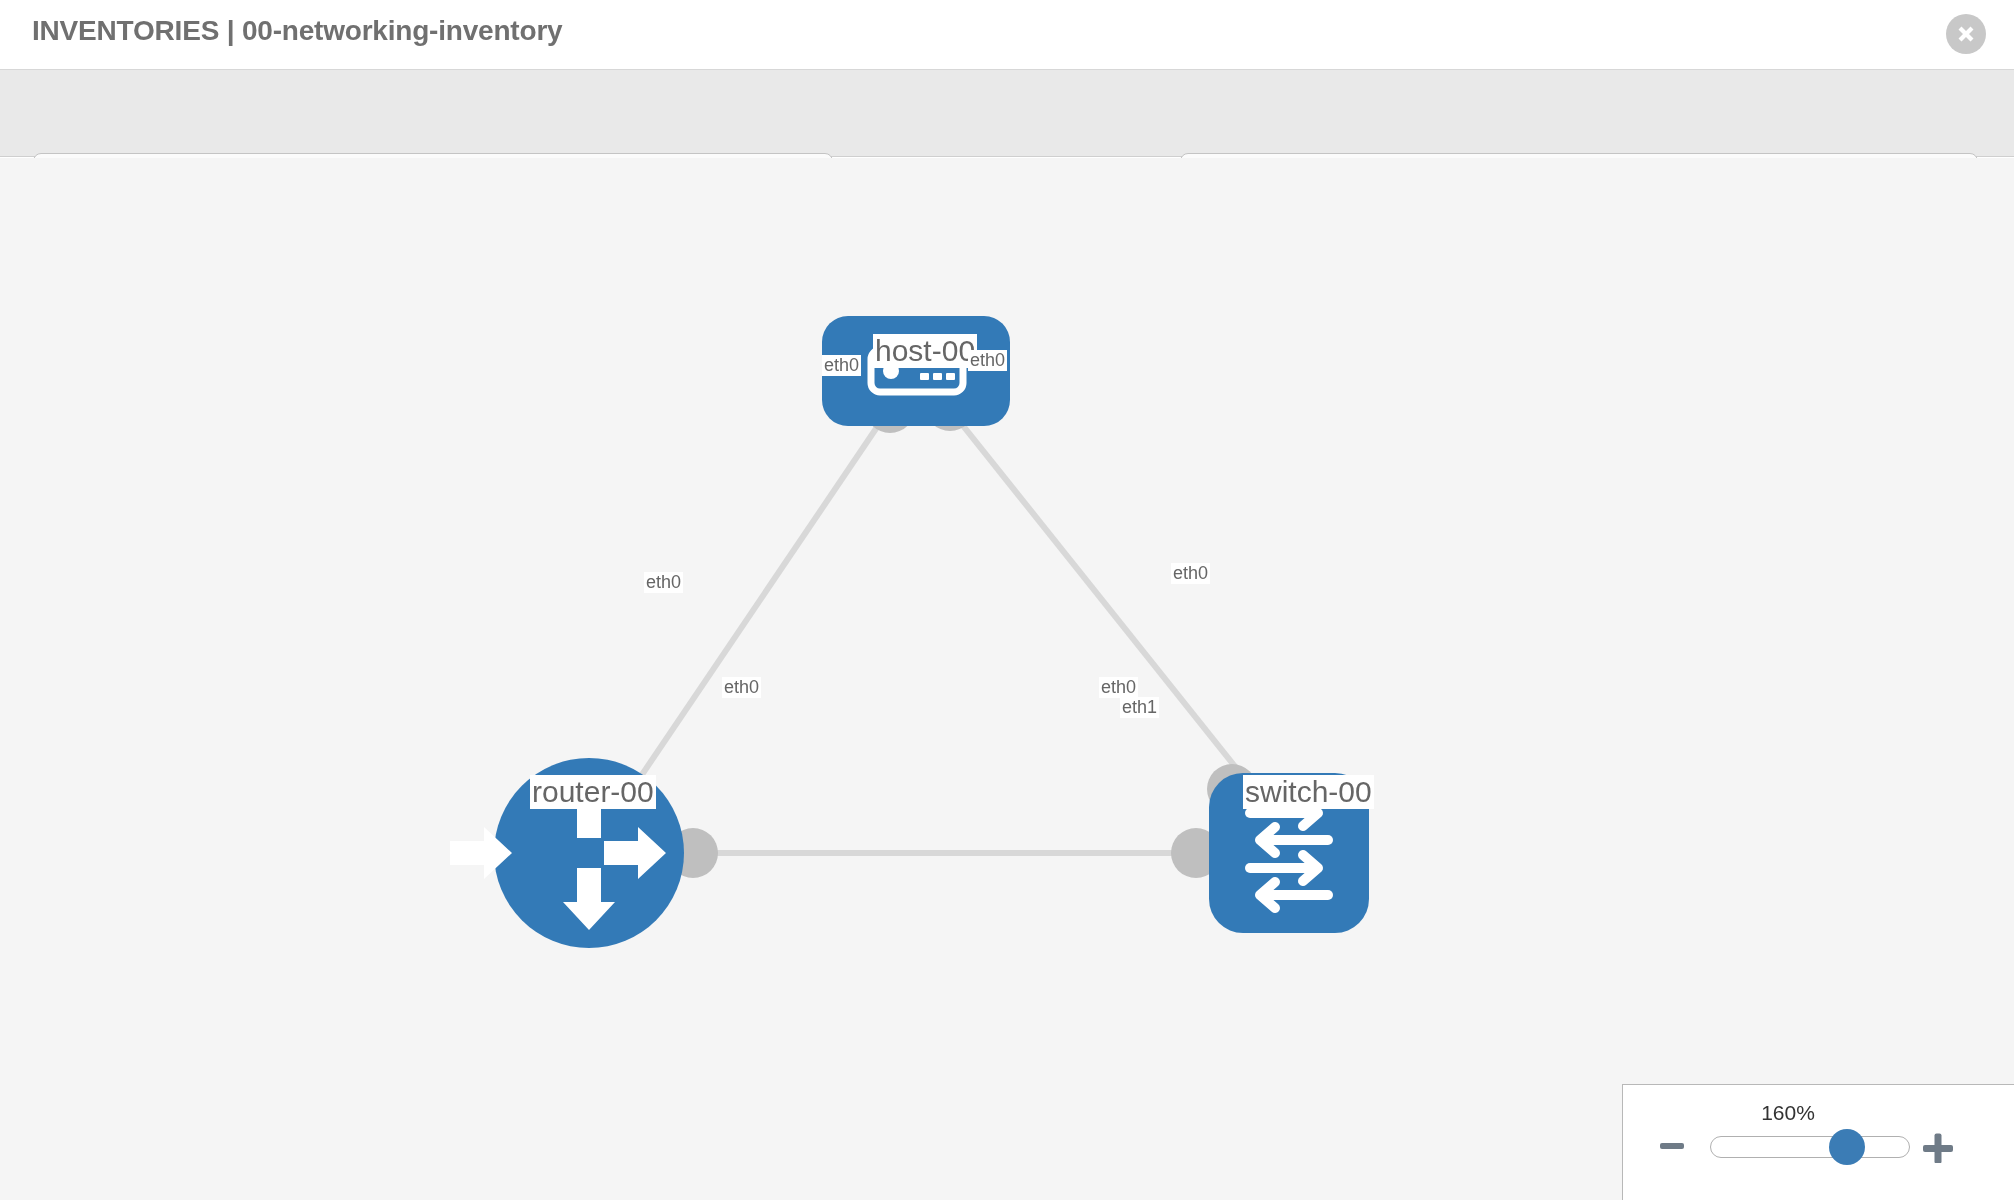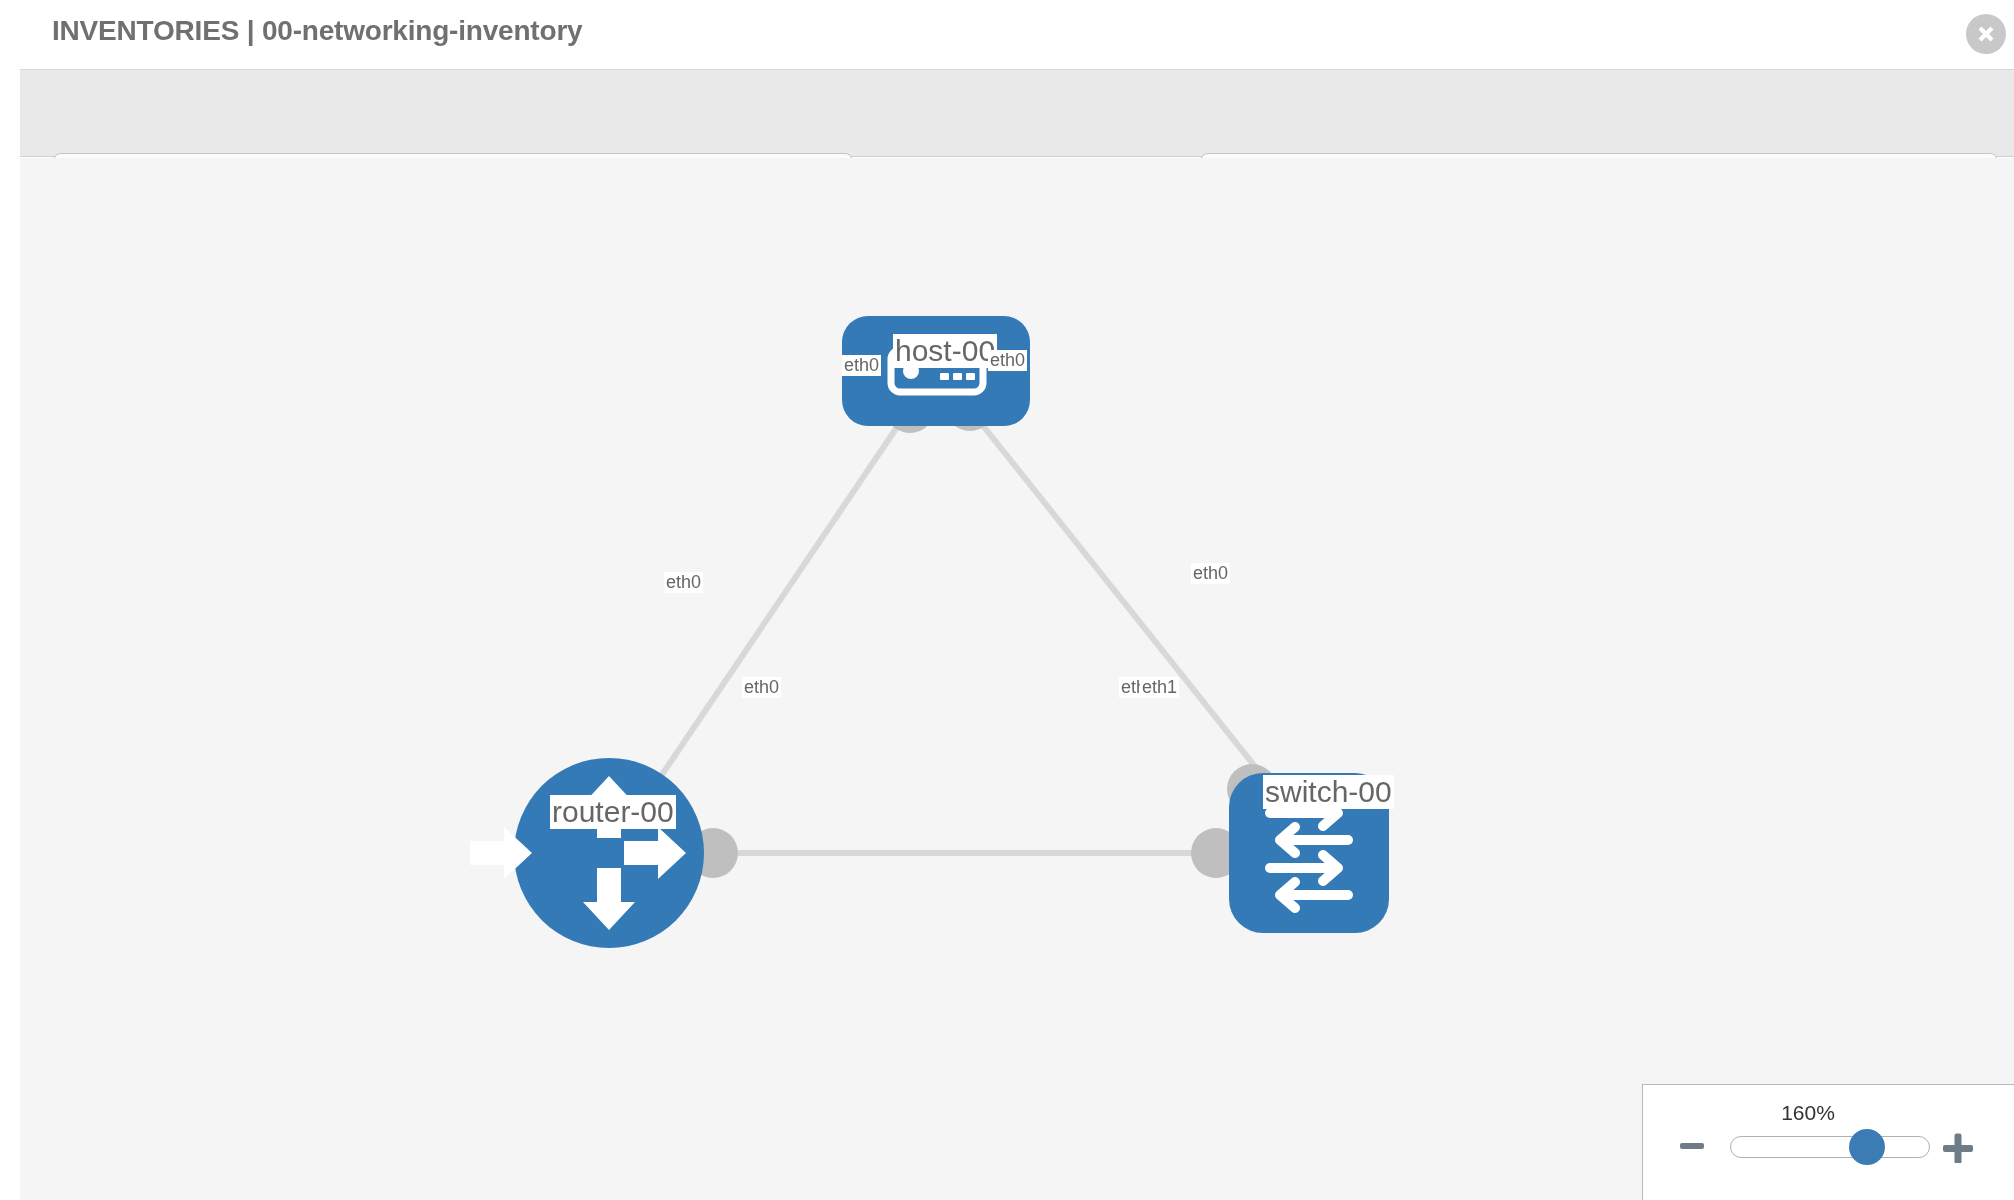--- a/index.html
+++ b/index.html
@@ -2,21 +2,21 @@
 <html><head>
 <meta charset="utf-8">
 <style>
   * { box-sizing: border-box; margin: 0; padding: 0; }
   html, body {
     width: 2014px; height: 1200px;
     font-family: "Liberation Sans", sans-serif;
     background: #ffffff;
     overflow: hidden;
   }
-  #app { position: relative; width: 1844px; height: 1200px; margin-left: 20px; }
+  #app { position: relative; width: 1844px; height: 1200px; }
 
   
   .header {
     position: absolute; top: 0; left: 0; width: 2014px; height: 70px;
     background: #ffffff;
     border-bottom: 1px solid #d7d7d7;
   }
   .header-title {
     position: absolute; left: 32px; top: 15px;
     font-size: 28px; font-weight: bold;
@@ -229,29 +229,29 @@
             <path d="M1328 682 h-66"></path>
               <path d="M1275 669 l-15 13 15 13"></path>
             <path d="M1250 710 h66"></path>
               <path d="M1303 697 l15 13 -15 13"></path>
             <path d="M1328 737 h-66"></path>
               <path d="M1275 724 l-15 13 15 13"></path>
           </g>
         </g>
       </svg>
     <div class="nlabel big" style="left: 873px; top: 176px;">host-00</div>
-        <div class="nlabel big" style="left: 530px; top: 637px;">router-00</div>
+        <div class="nlabel big" style="left: 530px; top: 617px;">router-00</div>
         <div class="nlabel big" style="left: 1243px; top: 617px;">switch-00</div>
         <div class="nlabel port" style="left: 822px; top: 197px;">eth0</div>
         <div class="nlabel port" style="left: 968px; top: 192px;">eth0</div>
         <div class="nlabel port" style="left: 644px; top: 414px;">eth0</div>
         <div class="nlabel port" style="left: 1171px; top: 405px;">eth0</div>
         <div class="nlabel port" style="left: 722px; top: 519px;">eth0</div>
         <div class="nlabel port" style="left: 1099px; top: 519px;">eth0</div>
-        <div class="nlabel port" style="left: 1120px; top: 519px;">eth1</div>
+        <div class="nlabel port" style="left: 1120px; top: 539px;">eth1</div>
       </div>
   </div>
 
   <div class="zoom-panel">
     <div class="zoom-value">160%</div>
 
     <div class="zoom-minus">
       <svg viewBox="0 0 26 26">
           <rect x="1" y="10" width="24" height="6" rx="2" fill="#6f7b87"></rect>
         </svg>

